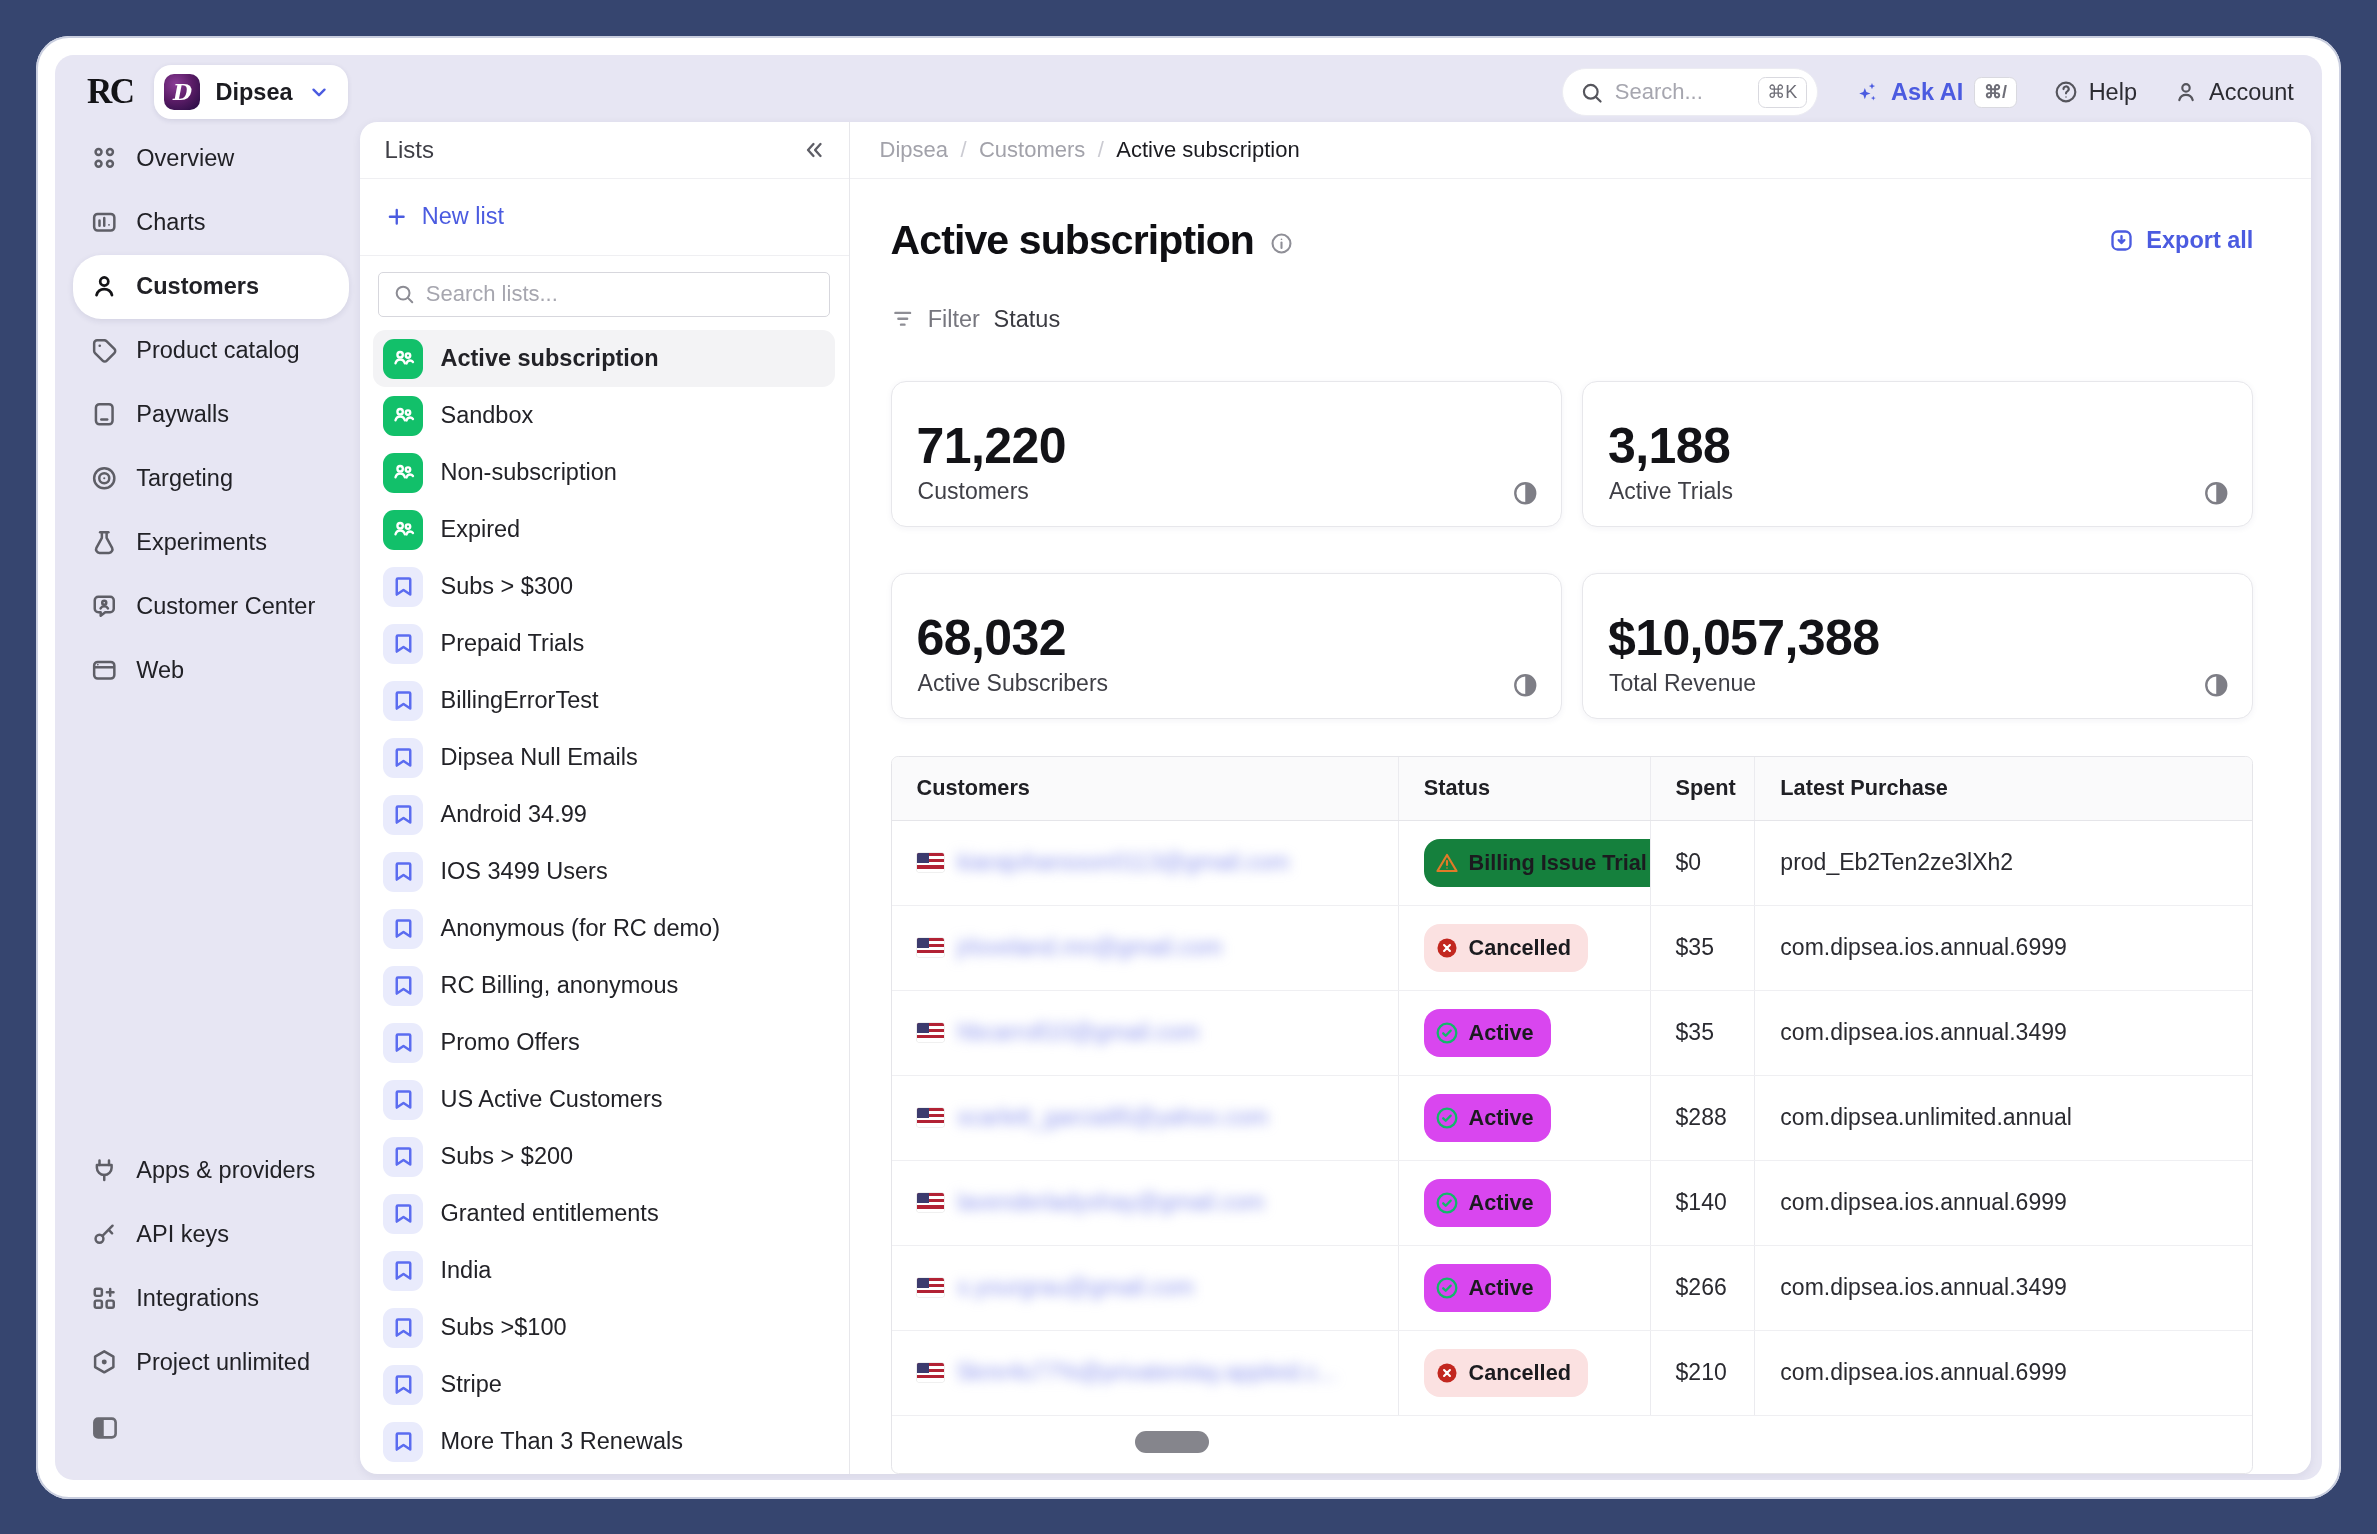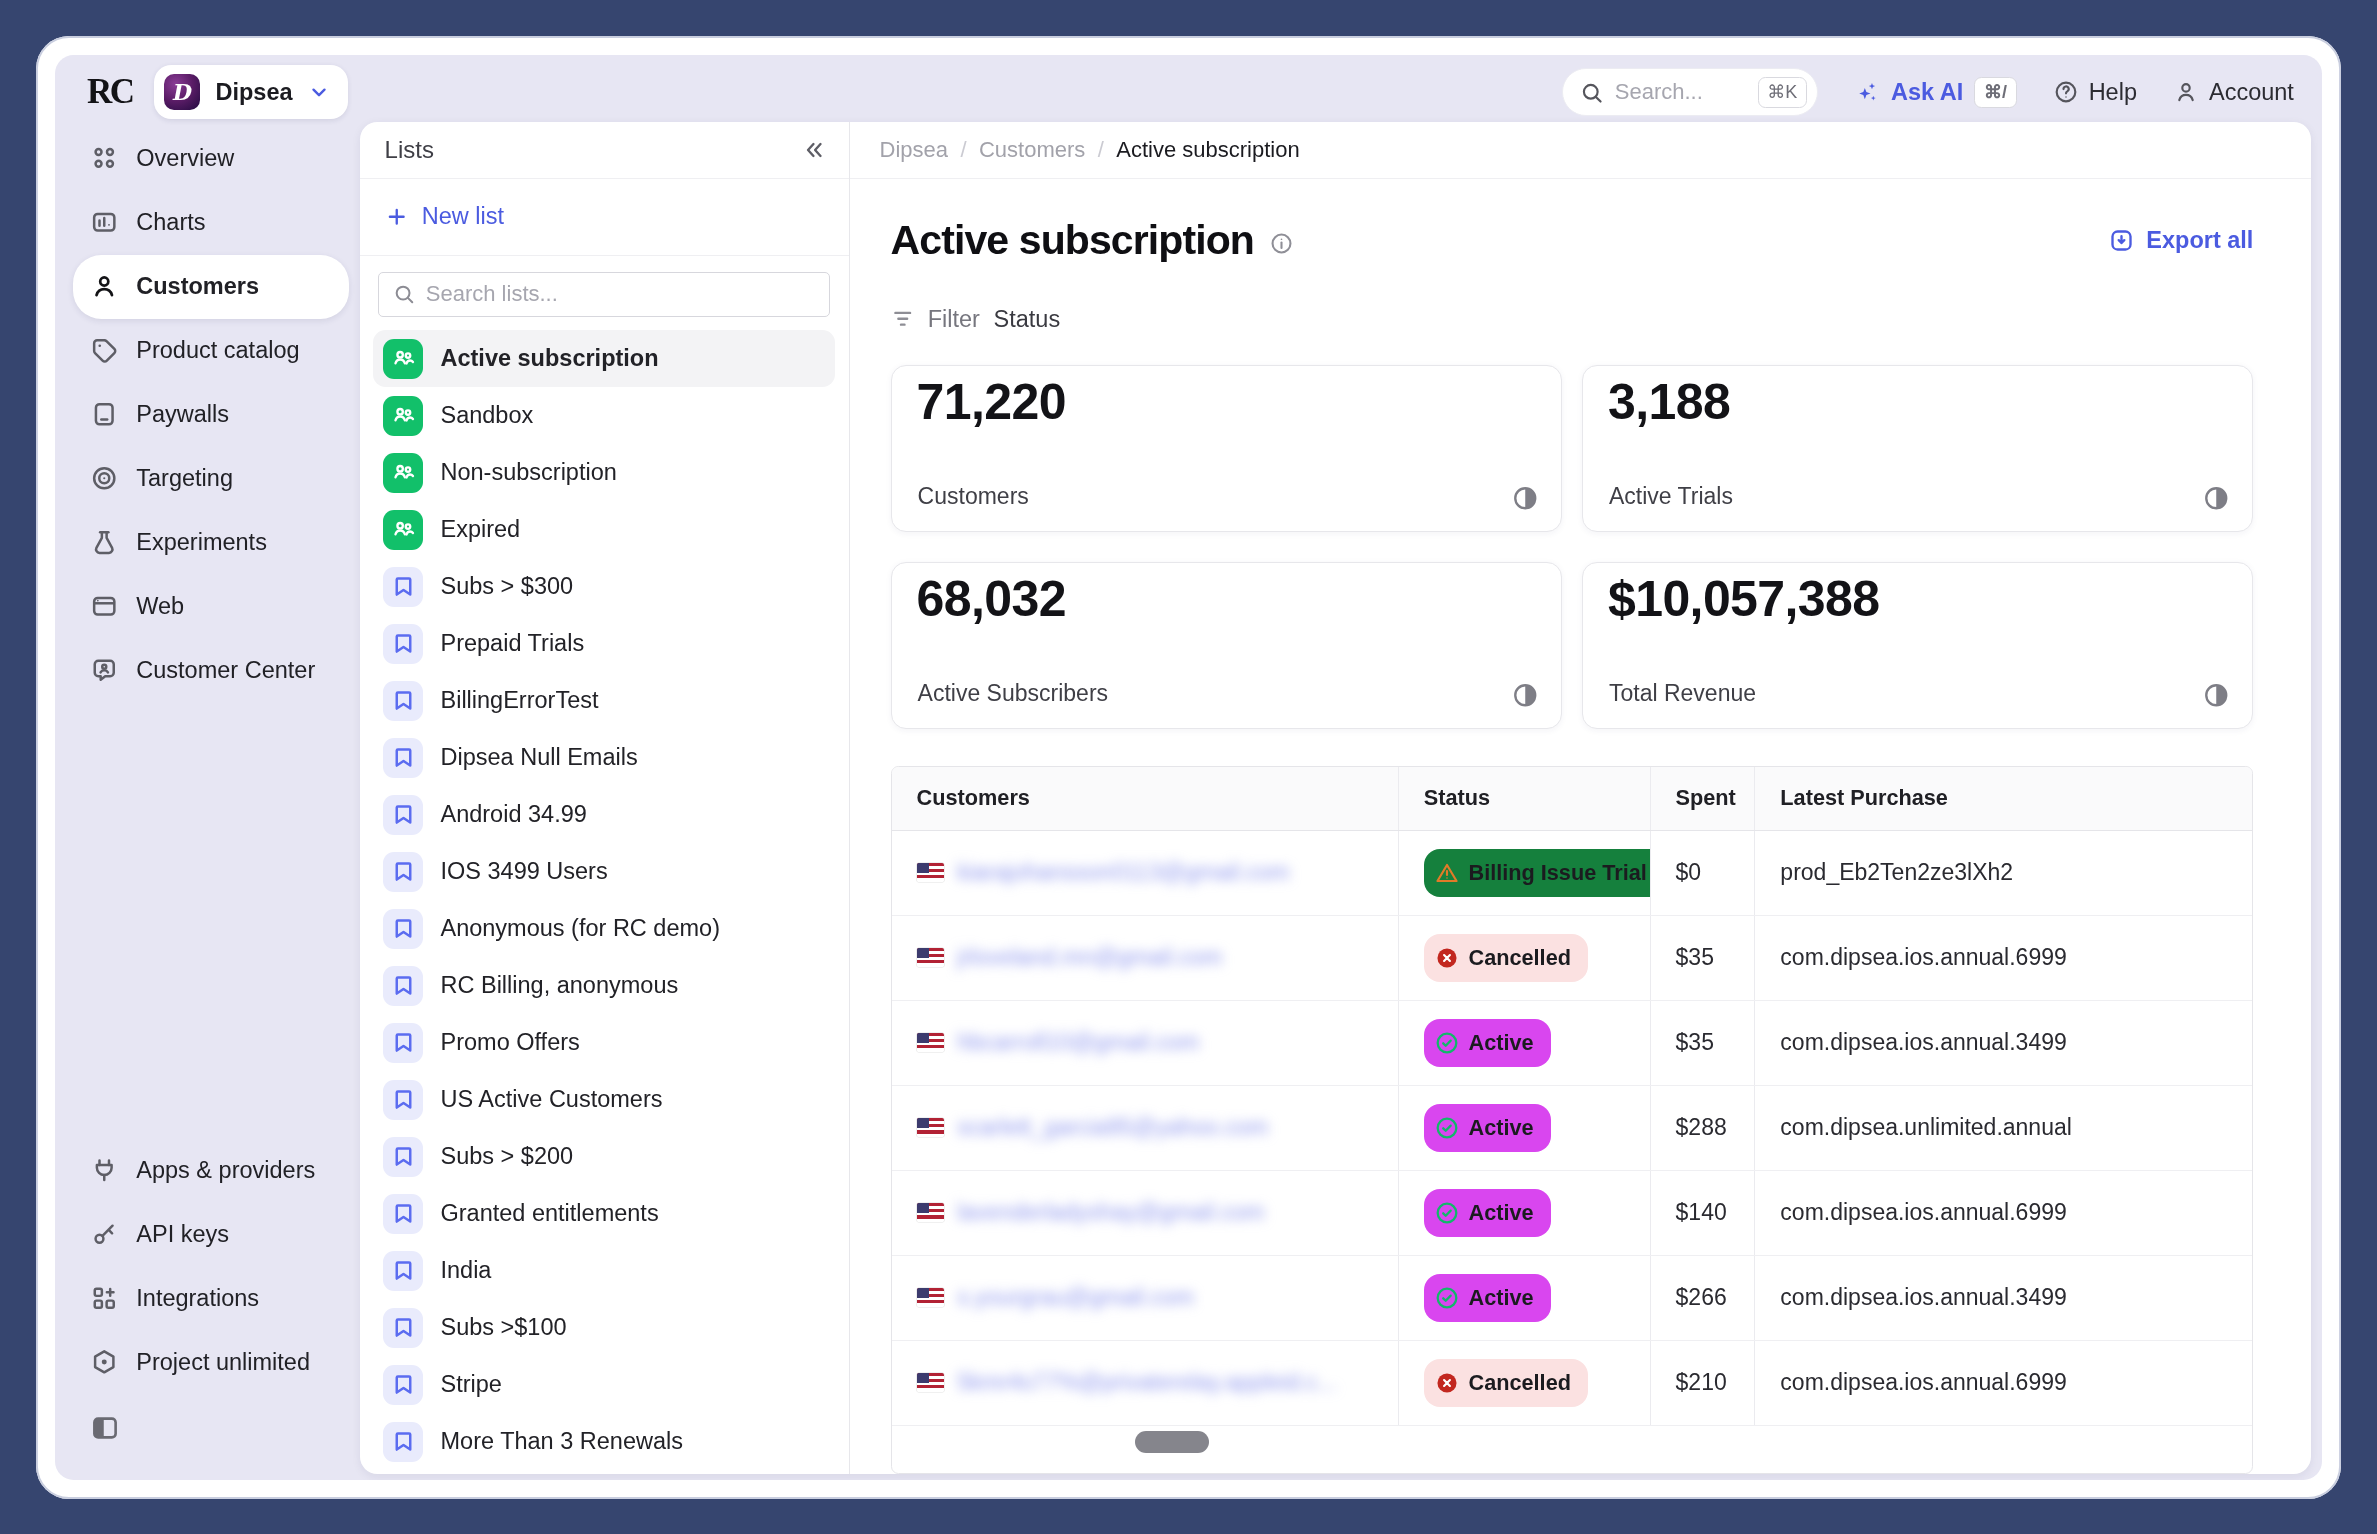--- a/index.html
+++ b/index.html
@@ -77,21 +77,21 @@
   .main-scroll { flex:1; min-height:0; display:flex; flex-direction:column; padding:0 58px 0 41px; overflow:hidden; }
   .title-row { margin-top:38px; flex:0 0 auto; display:flex; align-items:center; gap:15px; }
   .page-title { font-size:41px; font-weight:800; letter-spacing:-0.9px; color:#0F0F13; }
   .info-ic { color:#8F8F97; margin-top:6.2px; }
   .export-btn { margin-left:auto; display:flex; align-items:center; gap:11px; color:#4B5BE0; font-size:23.5px; font-weight:700; cursor:pointer; }
   .filter-row { margin-top:42px; flex:0 0 auto; display:flex; align-items:center; gap:13.6px; font-size:23.5px; color:#76767E; }
   .filter-label { cursor:pointer; }
   .filter-value { color:#3A3A41; font-weight:500; cursor:pointer; }
 
   .stats-grid { margin-top:32px; flex:0 0 auto; display:grid; grid-template-columns:1fr 1fr; gap:30px 20px; }
-  .stat-card { height:167px; background:#fff; border:1.2px solid #E7E7EB; border-radius:15px; box-shadow:0 1.2px 6.2px rgba(40,40,90,.05); padding:7px 25px; position:relative; }
+  .stat-card { height:146px; background:#fff; border:1.2px solid #E7E7EB; border-radius:15px; box-shadow:0 1.2px 6.2px rgba(40,40,90,.05); padding:35px 25px; position:relative;margin-top:16px; }
   .stat-value { font-size:50px; font-weight:700; letter-spacing:-0.6px; color:#131317; }
   .stat-label { position:absolute; left:26px; bottom:21px; font-size:23px; color:#3F3F46; }
   .stat-icon { position:absolute; right:22px; bottom:18.6px; color:#7E7E86; cursor:pointer; }
 
   
   .table { margin-top:37px; flex:1; min-height:0; border:1.2px solid #E5E5E9; border-radius:7.4px; overflow:hidden; position:relative; display:flex; flex-direction:column; }
   .thead, .trow { display:grid; grid-template-columns:37.2% 18.5% 7.7% 36.6%; }
   .thead { background:#FAFAFB; border-bottom:1.2px solid #E5E5E9; height:64px; flex:0 0 auto; }
   .th { display:flex; align-items:center; padding-left:25px; font-size:21.7px; font-weight:700; color:#202025; }
   .th + .th, .td + .td { border-left:1.2px solid #EBEBEF; }
@@ -236,37 +236,37 @@
         <span class="nicon">
                 <svg width="28.5" height="28.5" viewBox="0 0 24 24" fill="none" stroke="currentColor" stroke-width="2.1" stroke-linecap="round" stroke-linejoin="round">
                   <path d="M10 3.5v4.8l-4.6 8.4A3 3 0 0 0 8 21h8a3 3 0 0 0 2.6-4.3L14 8.3V3.5"></path>
                   <path d="M8.5 3.5h7"></path>
                 </svg>
               </span>
         <span>Experiments</span>
       </div>
       <div class="nav-item">
         <span class="nicon">
+                <svg width="28.5" height="28.5" viewBox="0 0 24 24" fill="none" stroke="currentColor" stroke-width="2.1" stroke-linejoin="round">
+                  <path d="M4 7a3 3 0 0 1 3-3h10a3 3 0 0 1 3 3v7a3 3 0 0 1-3 3h-4.2L9 20v-3H7a3 3 0 0 1-3-3Z"></path>
+                  <circle cx="12" cy="9" r="1.7"></circle>
+                  <path d="M8.9 13.8c.6-1.1 1.8-1.7 3.1-1.7s2.5.6 3.1 1.7" stroke-linecap="round"></path>
+                </svg>
+              </span>
+        <span>Customer Center</span>
+      </div>
+      <div class="nav-item">
+        <span class="nicon">
                 <svg width="28.5" height="28.5" viewBox="0 0 24 24" fill="none" stroke="currentColor" stroke-width="2.1">
                   <rect x="3.5" y="5" width="17" height="14" rx="3"></rect>
                   <path d="M3.5 9.5h17"></path>
                   <circle cx="6.6" cy="7.3" r=".7" fill="currentColor" stroke="none"></circle>
                 </svg>
               </span>
         <span>Web</span>
-      </div>
-      <div class="nav-item">
-        <span class="nicon">
-                <svg width="28.5" height="28.5" viewBox="0 0 24 24" fill="none" stroke="currentColor" stroke-width="2.1" stroke-linejoin="round">
-                  <path d="M4 7a3 3 0 0 1 3-3h10a3 3 0 0 1 3 3v7a3 3 0 0 1-3 3h-4.2L9 20v-3H7a3 3 0 0 1-3-3Z"></path>
-                  <circle cx="12" cy="9" r="1.7"></circle>
-                  <path d="M8.9 13.8c.6-1.1 1.8-1.7 3.1-1.7s2.5.6 3.1 1.7" stroke-linecap="round"></path>
-                </svg>
-              </span>
-        <span>Customer Center</span>
       </div>
 
       <div class="sidebar-spacer"></div>
 
       <div class="nav-item">
         <span class="nicon">
                 <svg width="28.5" height="28.5" viewBox="0 0 24 24" fill="none" stroke="currentColor" stroke-width="2.1" stroke-linecap="round" stroke-linejoin="round">
                   <path d="M8 3.8v3.7M16 3.8v3.7"></path>
                   <path d="M5.8 7.5h12.4v2.3a6.2 6.2 0 0 1-12.4 0Z"></path>
                   <path d="M12 16v4.2"></path>

